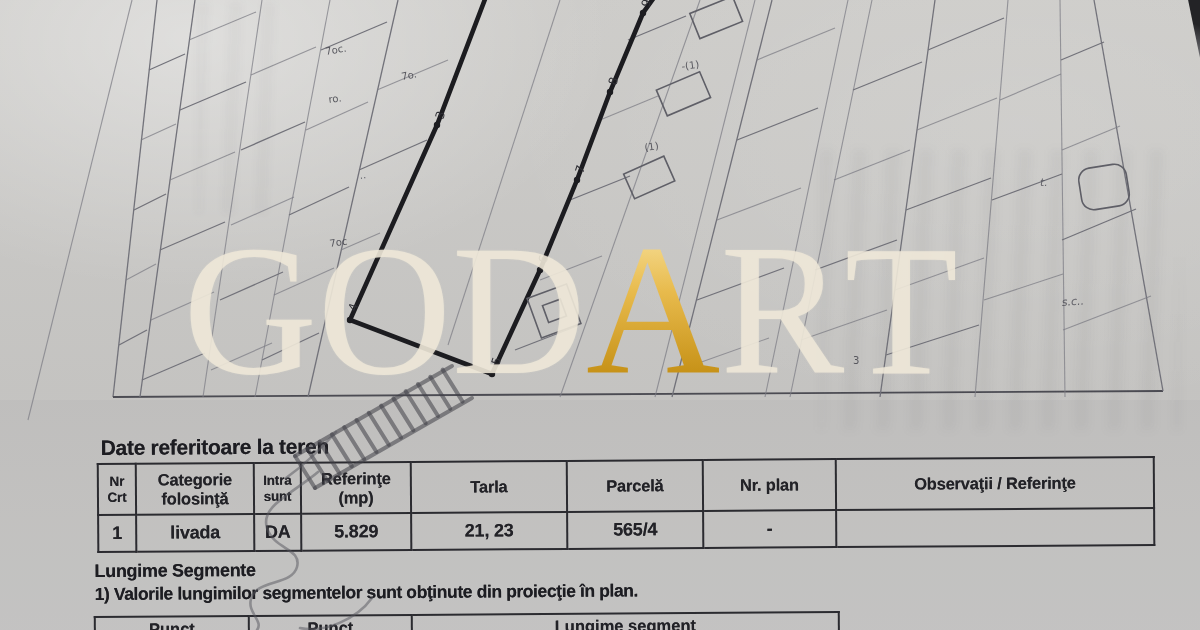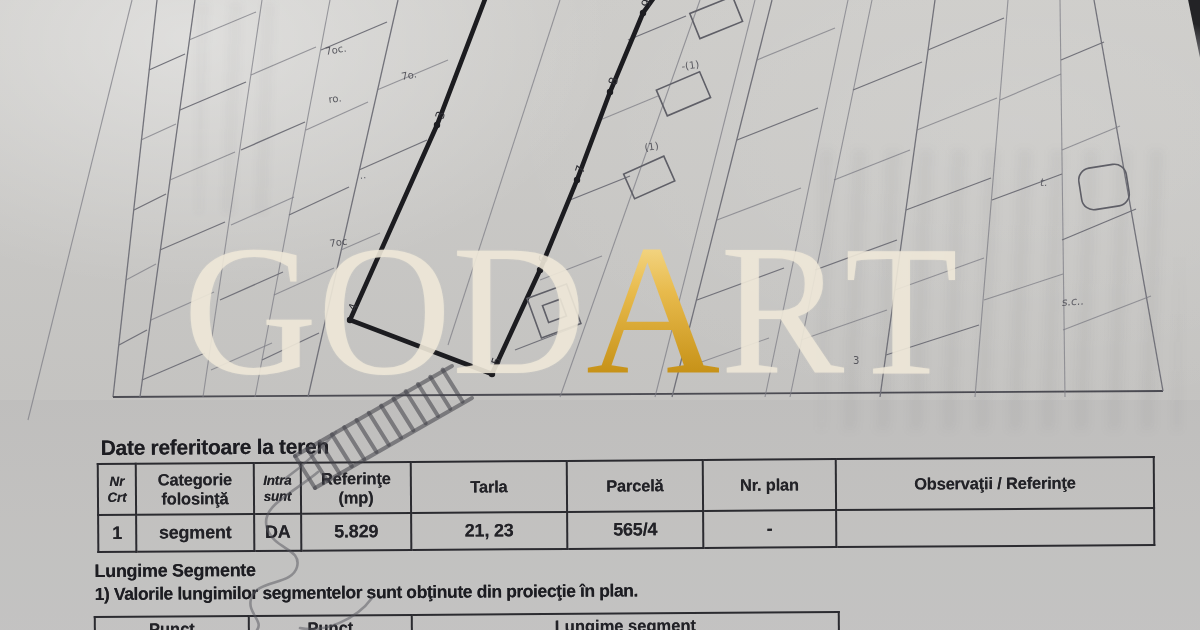--- a/index.html
+++ b/index.html
@@ -52,21 +52,21 @@
   #teren-title{position:absolute;left:101px;top:436px;margin:0;
     font-size:21px;font-weight:700;letter-spacing:-.3px;color:#1d1d22;
     text-shadow:0 0 .6px rgba(29,29,34,.8);}
   table{border-collapse:collapse;table-layout:fixed;}
   #teren-table{position:absolute;left:97px;top:463px;width:1056px;}
   #teren-table th,#teren-table td{
     border:2px solid #2b2b30;text-align:center;vertical-align:middle;
     font-weight:700;color:#222227;letter-spacing:-.2px;
     text-shadow:0 0 .5px rgba(34,34,39,.7);padding:0 2px;overflow:hidden;}
   #teren-table th{height:49px;font-size:16.5px;line-height:1.12;white-space:pre-line;}
-  #teren-table th.small{font-size:13.5px;font-style:italic;}
+  #teren-table th.small{font-size:13.5px;}
   #teren-table td{height:35px;font-size:18px;}
   #seg-heading{position:absolute;left:94px;top:561px;margin:0;
     font-size:18px;font-weight:700;letter-spacing:-.3px;color:#1d1d22;
     text-shadow:0 0 .6px rgba(29,29,34,.8);}
   #seg-note{position:absolute;left:94px;top:584px;margin:0;
     font-size:17.5px;font-weight:700;letter-spacing:-.4px;color:#1d1d22;
     text-shadow:0 0 .6px rgba(29,29,34,.8);}
   #seg-table{position:absolute;left:93px;top:616px;width:744px;}
   #seg-table th{border:2px solid #2b2b30;height:42px;vertical-align:top;
     padding-top:2px;font-size:16.5px;font-weight:700;color:#222227;
@@ -236,21 +236,21 @@
 sunt</th>
       <th>Referinţe
 (mp)</th>
       <th>Tarla</th>
       <th>Parcelă</th>
       <th>Nr. plan</th>
       <th>Observaţii / Referinţe</th>
     </tr>
     <tr>
       <td>1</td>
-      <td>segment</td>
+      <td>livada</td>
       <td>DA</td>
       <td>5.829</td>
       <td>21, 23</td>
       <td>565/4</td>
       <td>-</td>
       <td></td>
     </tr>
   </tbody>
     </table>
 

